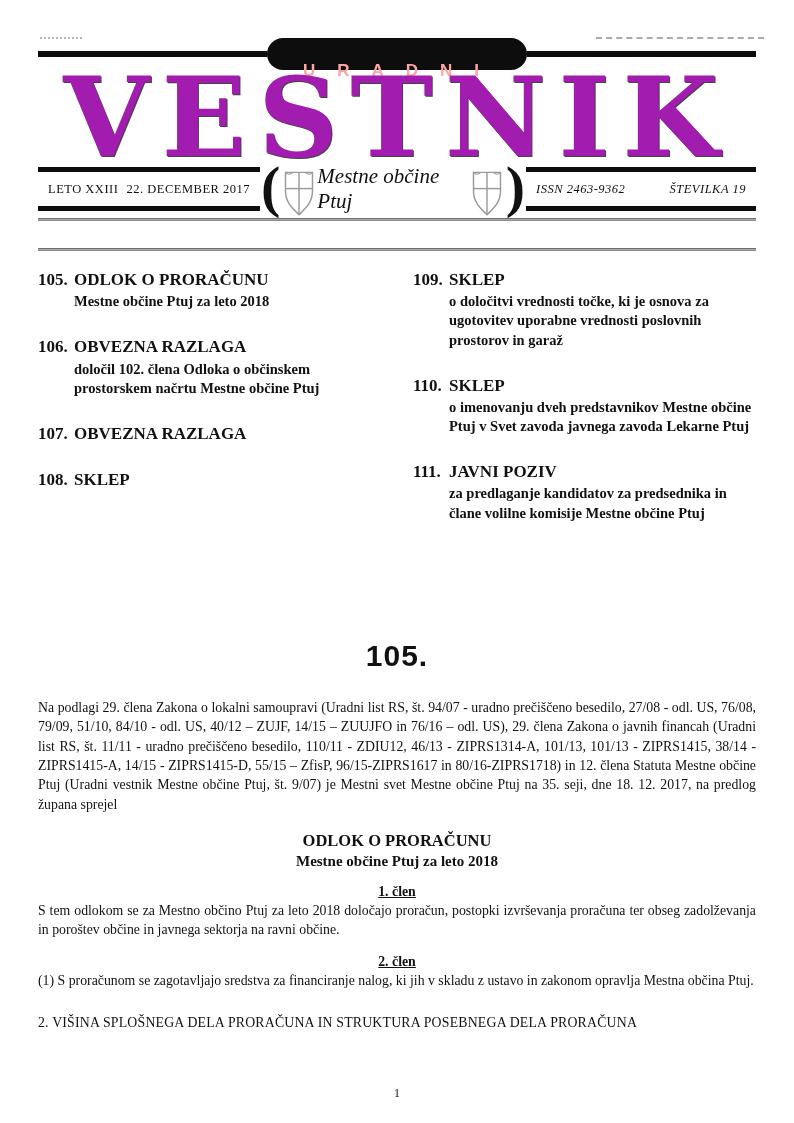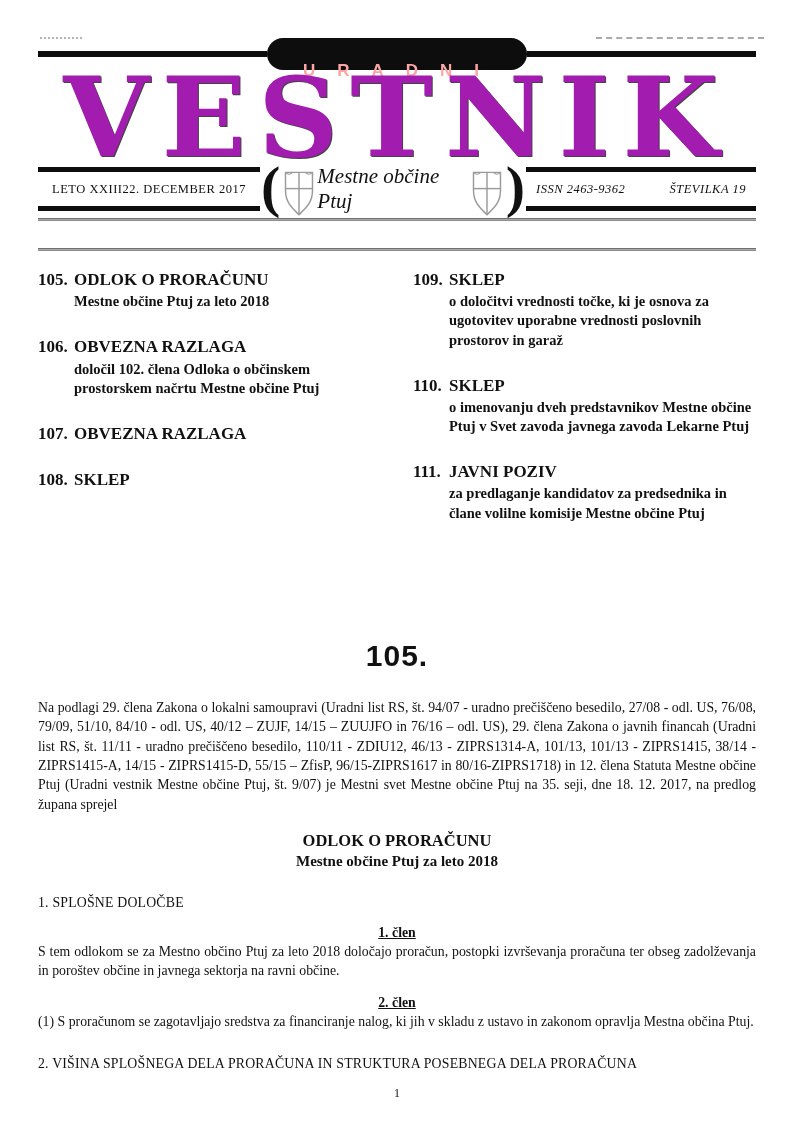--- a/index.html
+++ b/index.html
@@ -30,21 +30,21 @@
     font-size:111px; line-height:0.82; letter-spacing:12px; white-space:nowrap;
     margin-top:2px; color:#a21caf;
     text-shadow:1px 1px 0 #444;
   }
   .infobar { display:flex; align-items:stretch; height:44px; margin-top:4px; }
   .bar-seg {
     border-top:5px solid #0d0d0d; border-bottom:5px solid #0d0d0d;
     display:flex; justify-content:space-between; align-items:center;
     padding:0 10px; font-size:12.5px; letter-spacing:0.5px; white-space:nowrap;
   }
-  .bar-seg.left  { width:222px;justify-content:center; }
+  .bar-seg.left  { width:222px; }
   .bar-seg.right { width:230px;font-style:italic; }
   .paren { font-family:"Liberation Serif", serif; font-weight:bold; font-size:58px; line-height:40px; margin:0 1px; }
   .shield { width:36px; height:50px; margin-top:2px; }
   .mast-center { flex:1; display:flex; align-items:center; justify-content:center;
     font-style:italic; font-size:21px; }
 
   .rule { height:3px; background:#a9a9a9; border-top:1px solid #6f6f6f; border-bottom:1px solid #8c8c8c; }
   .rule.one { margin-top:7px; }
   .rule.two { margin-top:27px; }
 
@@ -158,21 +158,20 @@
       </div>
     </div>
 
     <div class="article">
       <div class="art-num">105.</div>
       <p class="body intro">Na podlagi 29. člena Zakona o lokalni samoupravi (Uradni list RS, št. 94/07 - uradno prečiščeno besedilo, 27/08 - odl. US, 76/08, 79/09, 51/10, 84/10 - odl. US, 40/12 – ZUJF,  14/15 – ZUUJFO in 76/16 – odl. US), 29. člena Zakona o javnih financah (Uradni list RS, št. 11/11 - uradno prečiščeno besedilo, 110/11 - ZDIU12, 46/13 - ZIPRS1314-A, 101/13, 101/13 - ZIPRS1415, 38/14 - ZIPRS1415-A, 14/15 - ZIPRS1415-D, 55/15 – ZfisP, 96/15-ZIPRS1617 in 80/16-ZIPRS1718) in 12. člena Statuta Mestne občine Ptuj (Uradni vestnik Mestne občine Ptuj, št. 9/07) je Mestni svet Mestne občine Ptuj na 35. seji, dne 18. 12. 2017, na predlog župana sprejel</p>
 
       <div class="h1c">ODLOK O PRORAČUNU</div>
       <div class="h2c">Mestne občine Ptuj za leto 2018</div>
 
-      <div class="section-head">1.  SPLOŠNE DOLOČBE</div>
 
       <div class="clen">1. člen</div>
       <p class="body">S tem odlokom se za Mestno občino Ptuj za leto 2018 določajo proračun, postopki izvrševanja proračuna ter obseg zadolževanja in poroštev občine in javnega sektorja na ravni  občine.</p>
 
       <div class="clen">2. člen</div>
       <p class="body">(1) S proračunom se zagotavljajo sredstva za financiranje nalog, ki jih v skladu z ustavo in zakonom opravlja Mestna občina Ptuj.</p>
 
       <div class="section-head">2. VIŠINA SPLOŠNEGA DELA PRORAČUNA IN STRUKTURA POSEBNEGA DELA PRORAČUNA</div>
 
     </div>

